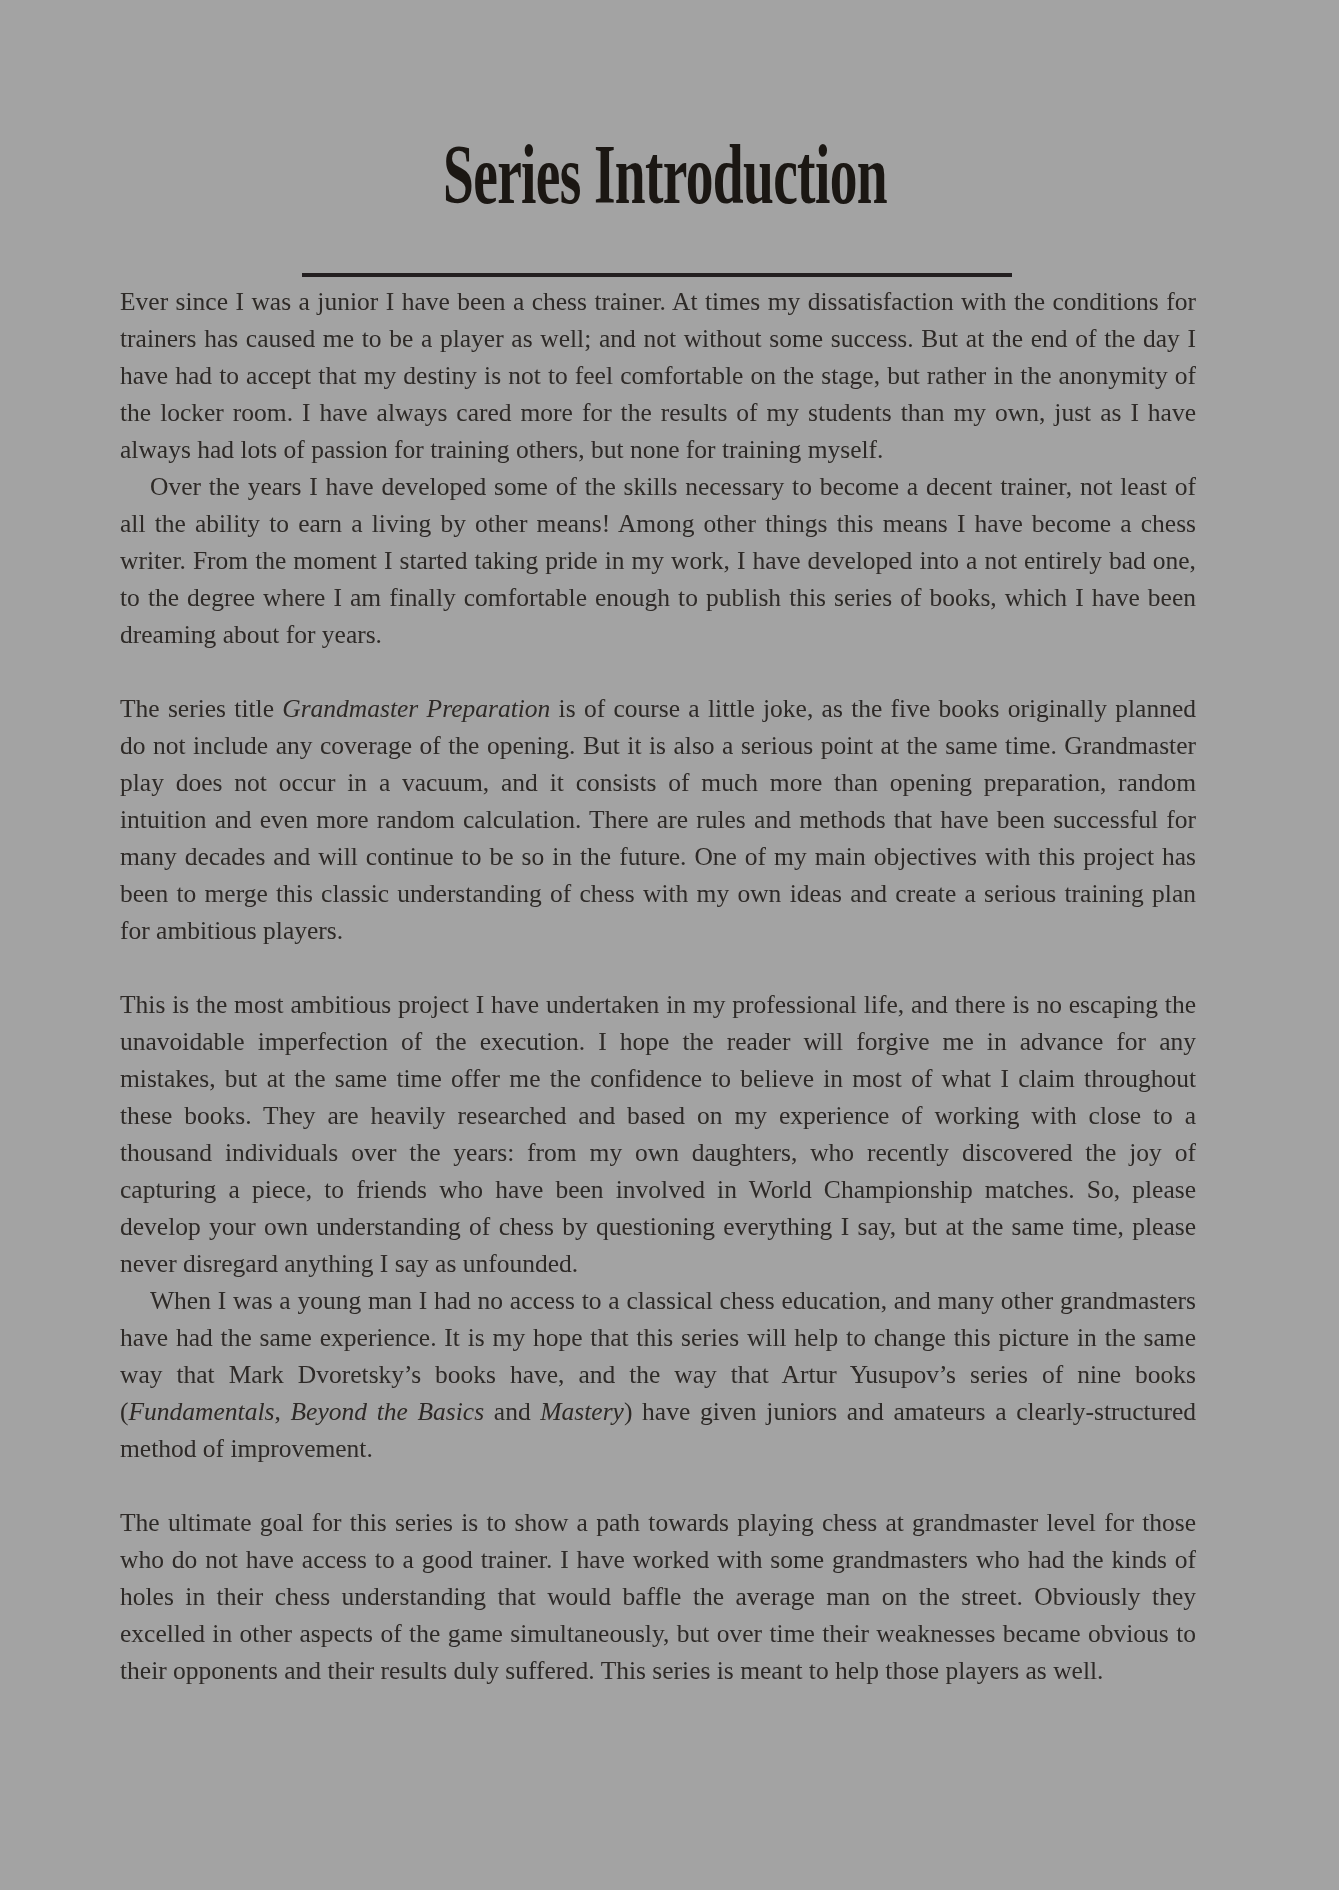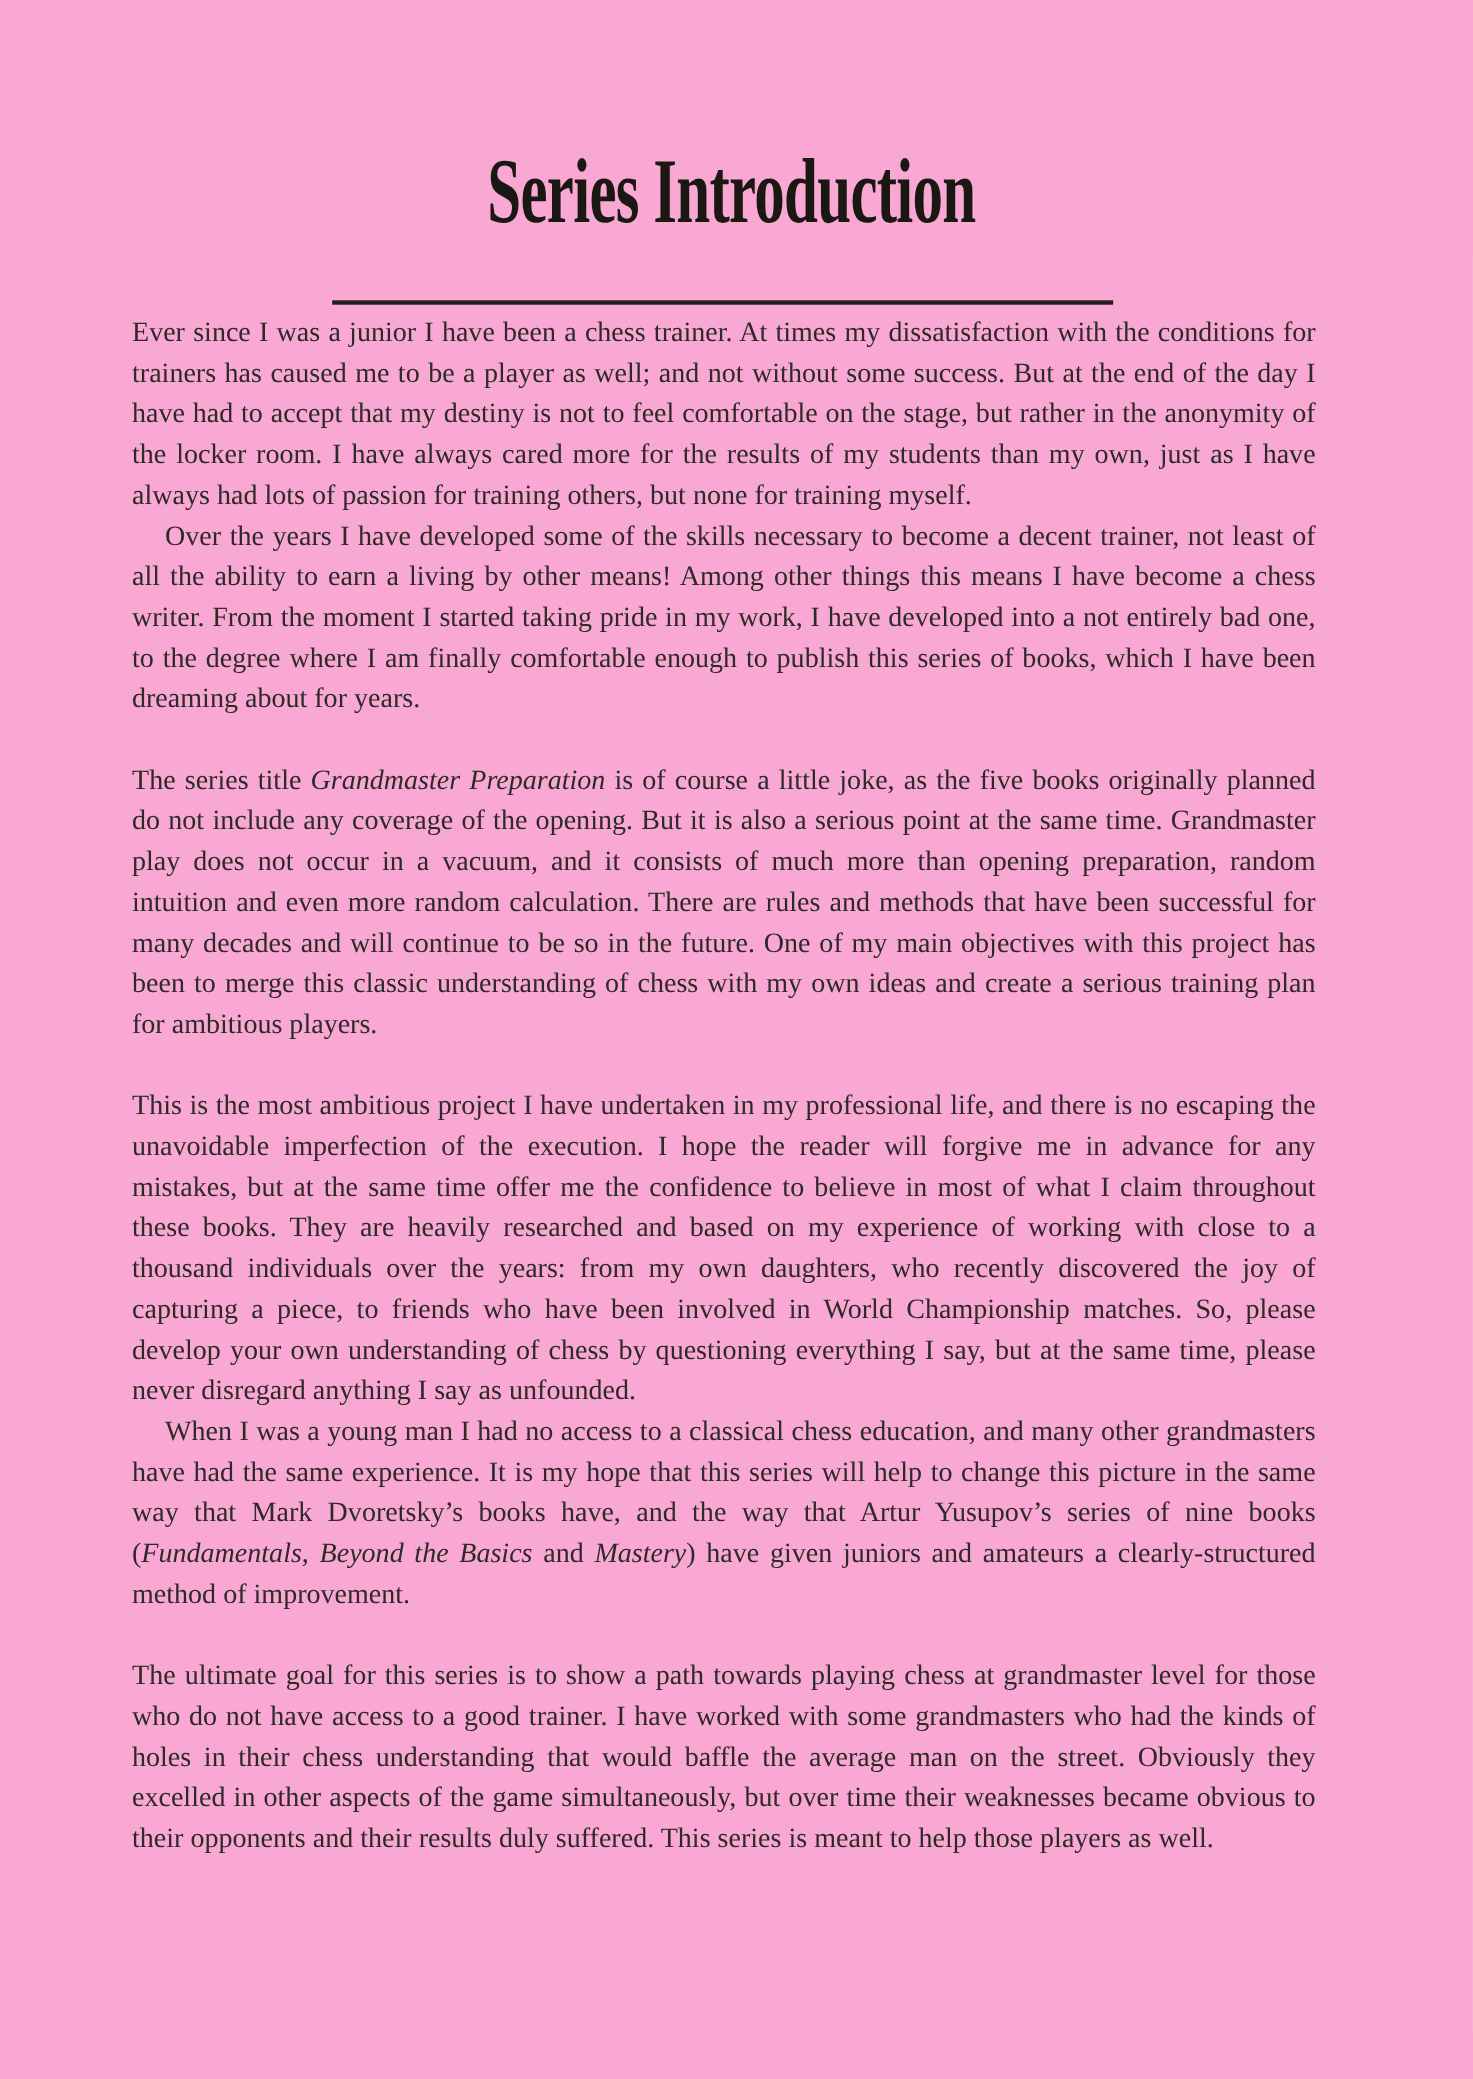--- a/index.html
+++ b/index.html
@@ -4,21 +4,21 @@
 <style>
   html, body {
     margin: 0;
     padding: 0;
     background: #ffffff;
   }
   .page {
     position: relative;
     width: 1339px;
     height: 1890px;
-    background: #f9a8d4;
+    background: #a3a3a3;
     font-family: "Liberation Serif", "DejaVu Serif", serif;
     color: #2e2a27;
     overflow: hidden;
   }
   .title {
     position: absolute;
     top: 126px;
     left: 0;
     width: 100%;
     margin: 0;

